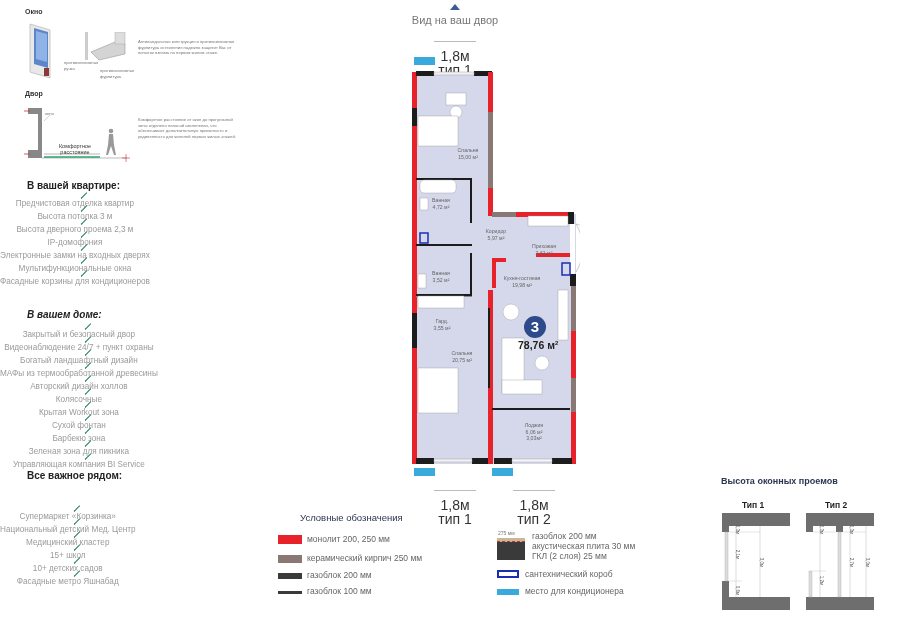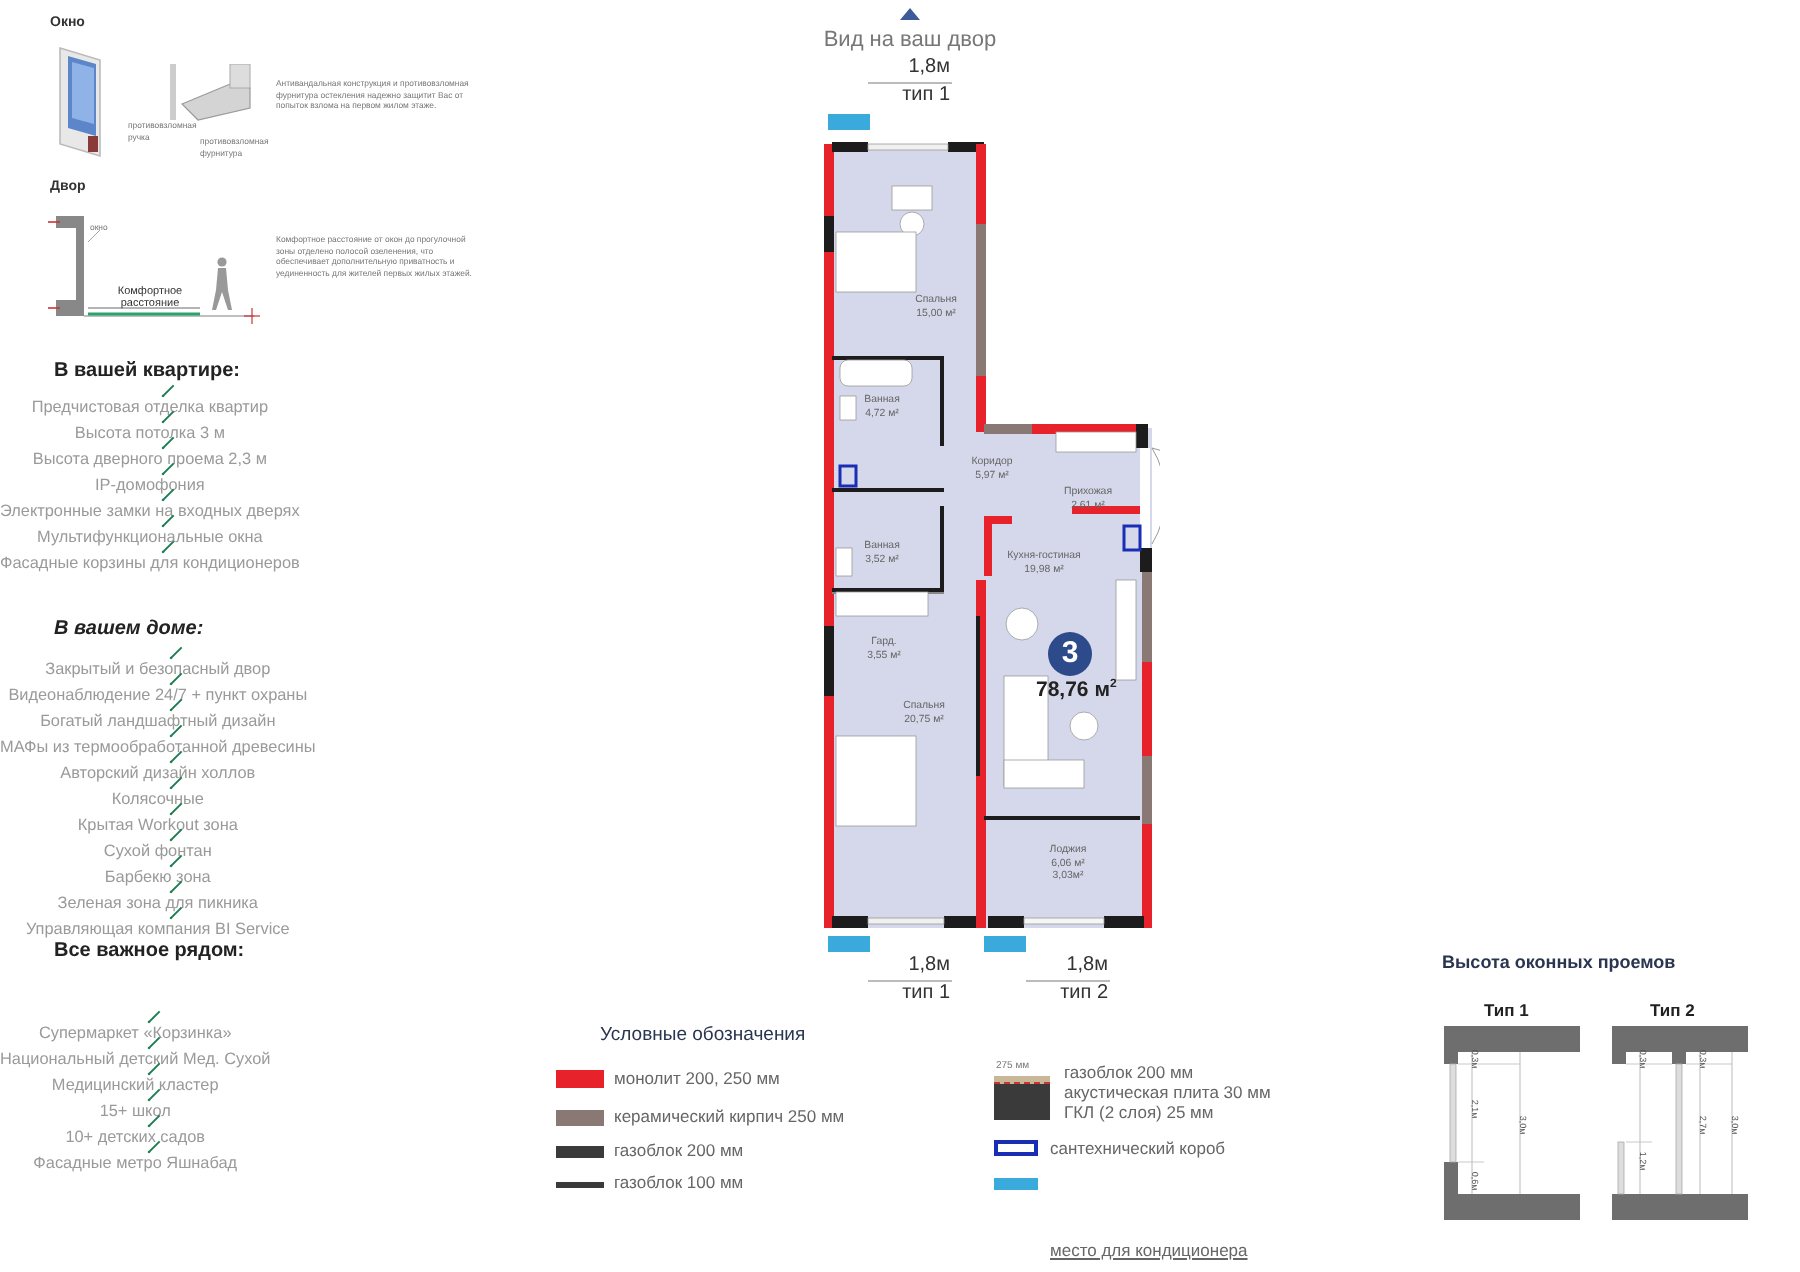--- a/index.html
+++ b/index.html
@@ -7,21 +7,21 @@
   .abs { position: absolute; }
   .sec-title-small { font-size: 7px; font-weight: bold; color: #333; }
   .tiny { font-size: 4.2px; color: #777; line-height: 5.6px; }
   .feat-title { font-size: 10px; font-weight: bold; color: #222; }
   .feat-list { list-style: none; }
   .feat-list li { font-size: 8.2px; color: #9a9a9a; height: 13px; display: flex; align-items: center; white-space: nowrap; flex-direction: column; }
   .check { display: inline-block; width: 8px; height: 5px; border-left: 1.8px solid #1f7d52; border-bottom: 1.8px solid #1f7d52; transform: rotate(-45deg); margin: 0 9px 3px 27px; }
   .plan-lbl { font-size: 5.2px; color: #666; text-align: center; line-height: 6.5px; }
   .ac { background: #3aa9dc; }
   .legend-text { font-size: 8.5px; color: #666; }
-  .wlbl { font-size: 10px; color: #333; text-align: right; }
+  .wlbl { font-size: 14px; color: #333; text-align: center; margin-top: 20px; }
 </style>
 </head>
 <body>
 
 <div class="abs sec-title-small" style="left:25px;top:8px;">Окно</div>
 <div class="abs" style="left:28px;top:22px;width:40px;height:58px;">
   <svg width="40" height="58" viewBox="0 0 40 58">
     <polygon points="2,2 22,8 22,56 2,50" fill="#e8e8e8" stroke="#bbb" stroke-width="0.8"></polygon>
     <polygon points="6,6 20,10 20,46 6,42" fill="#5c86c9"></polygon>
     <polygon points="8,9 19,12 19,40 8,37" fill="#8fb3e6"></polygon>
@@ -142,21 +142,21 @@
 </ul>
 
 <div class="abs feat-title" style="left:27px;top:470px;">Все важное рядом:</div>
 <ul class="abs feat-list" style="left:0;top:508px;">
   <li>
       <span class="check"></span>
       <span>Супермаркет «Корзинка»</span>
     </li>
   <li>
       <span class="check"></span>
-      <span>Национальный детский Мед. Сухой</span>
+      <span>Национальный детский Мед. Центр</span>
     </li>
   <li>
       <span class="check"></span>
       <span>Медицинский кластер</span>
     </li>
   <li>
       <span class="check"></span>
       <span>15+ школ</span>
     </li>
   <li>
@@ -318,21 +318,21 @@
   <div style="height:18px;background:#3a3a3a;"></div>
 </div>
 <div class="abs legend-text" style="left:532px;top:531px;line-height:10px;">
   <div>газоблок 200 мм</div>
   <div>акустическая плита 30 мм</div>
   <div>ГКЛ (2 слоя) 25 мм</div>
 </div>
 <div class="abs" style="left:497px;top:570px;width:22px;height:8px;border:2px solid #1a2db5;"></div>
 <div class="abs legend-text" style="left:525px;top:569px;">сантехнический короб</div>
 <div class="abs ac" style="left:497px;top:589px;width:22px;height:6px;"></div>
-<div class="abs legend-text" style="left:525px;top:620px;text-decoration:underline;">место для кондиционера</div>
+<div class="abs legend-text" style="left:525px;top:586px;">место для кондиционера</div>
 
 <div class="abs" style="left:721px;top:476px;font-size:9px;font-weight:bold;color:#2a3550;">Высота оконных проемов</div>
 <div class="abs" style="left:742px;top:500px;font-size:8.5px;font-weight:bold;color:#222;">Тип 1</div>
 <div class="abs" style="left:825px;top:500px;font-size:8.5px;font-weight:bold;color:#222;">Тип 2</div>
 
 <div class="abs" style="left:722px;top:513px;width:68px;height:98px;">
   <svg width="68" height="98" viewBox="0 0 68 98">
     <rect x="0" y="0" width="68" height="13" fill="#6e6e6e"></rect>
     <rect x="0" y="13" width="7" height="6" fill="#6e6e6e"></rect>
     <rect x="0" y="68" width="7" height="18" fill="#6e6e6e"></rect>

